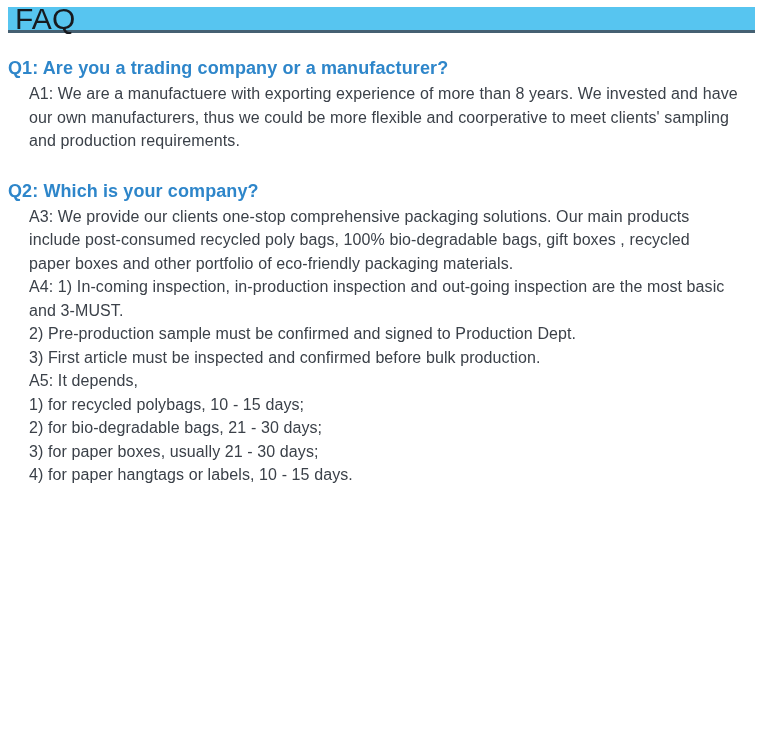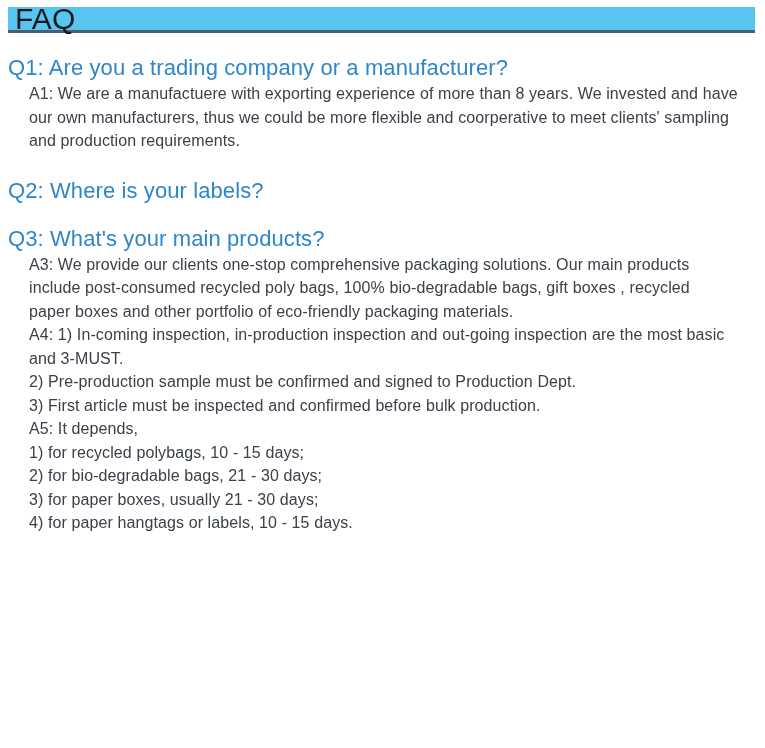--- a/index.html
+++ b/index.html
@@ -25,22 +25,22 @@
     font-size: 30px;
     font-weight: 400;
     color: var(--banner-text, #171a1f);
     letter-spacing: 0.2px;
   }
 
   
   .content { padding: 0 10px 0 8px; }
   .question {
     color: var(--question-color, #2e86ca);
-    font-size: 22px;
-    font-weight: 400;
+    font-size: 18px;
+    font-weight: 700;
     line-height: 20px;
     margin: 28px 0 4px 0;
     letter-spacing: 0.1px;
   }
   .faq-item:first-of-type .question { margin-top: 25px; }
   .answer {
     color: var(--answer-color, #3b4149);
     font-size: 16px;
     line-height: 23.5px;
     white-space: pre-line;
@@ -60,25 +60,24 @@
   <main class="content">
 
     <section class="faq-item">
       <h3 class="question">Q1: Are you a trading company or a manufacturer?</h3>
       <p class="answer">A1: We are a manufactuere with exporting experience of more than 8 years. We invested and have
 our own manufacturers, thus we could be more flexible and coorperative to meet clients' sampling
 and production requirements.</p>
     </section>
 
     <section class="faq-item">
-      <h3 class="question">Q2: Where is your labels?</h3>
+      <h3 class="question">Q2: Which is your company?</h3>
     </section>
 
     <section class="faq-item">
-      <h3 class="question">Q3: What's your main products?</h3>
       <p class="answer">A3: We provide our clients one-stop comprehensive packaging solutions. Our main products
 include post-consumed recycled poly bags, 100% bio-degradable bags, gift boxes , recycled
 paper boxes and other portfolio of eco-friendly packaging materials.</p>
     </section>
 
     <section class="faq-item">
       <p class="answer">A4: 1) In-coming inspection, in-production inspection and out-going inspection are the most basic
 and 3-MUST.
 2) Pre-production sample must be confirmed and signed to Production Dept.
 3) First article must be inspected and confirmed before bulk production.</p>

